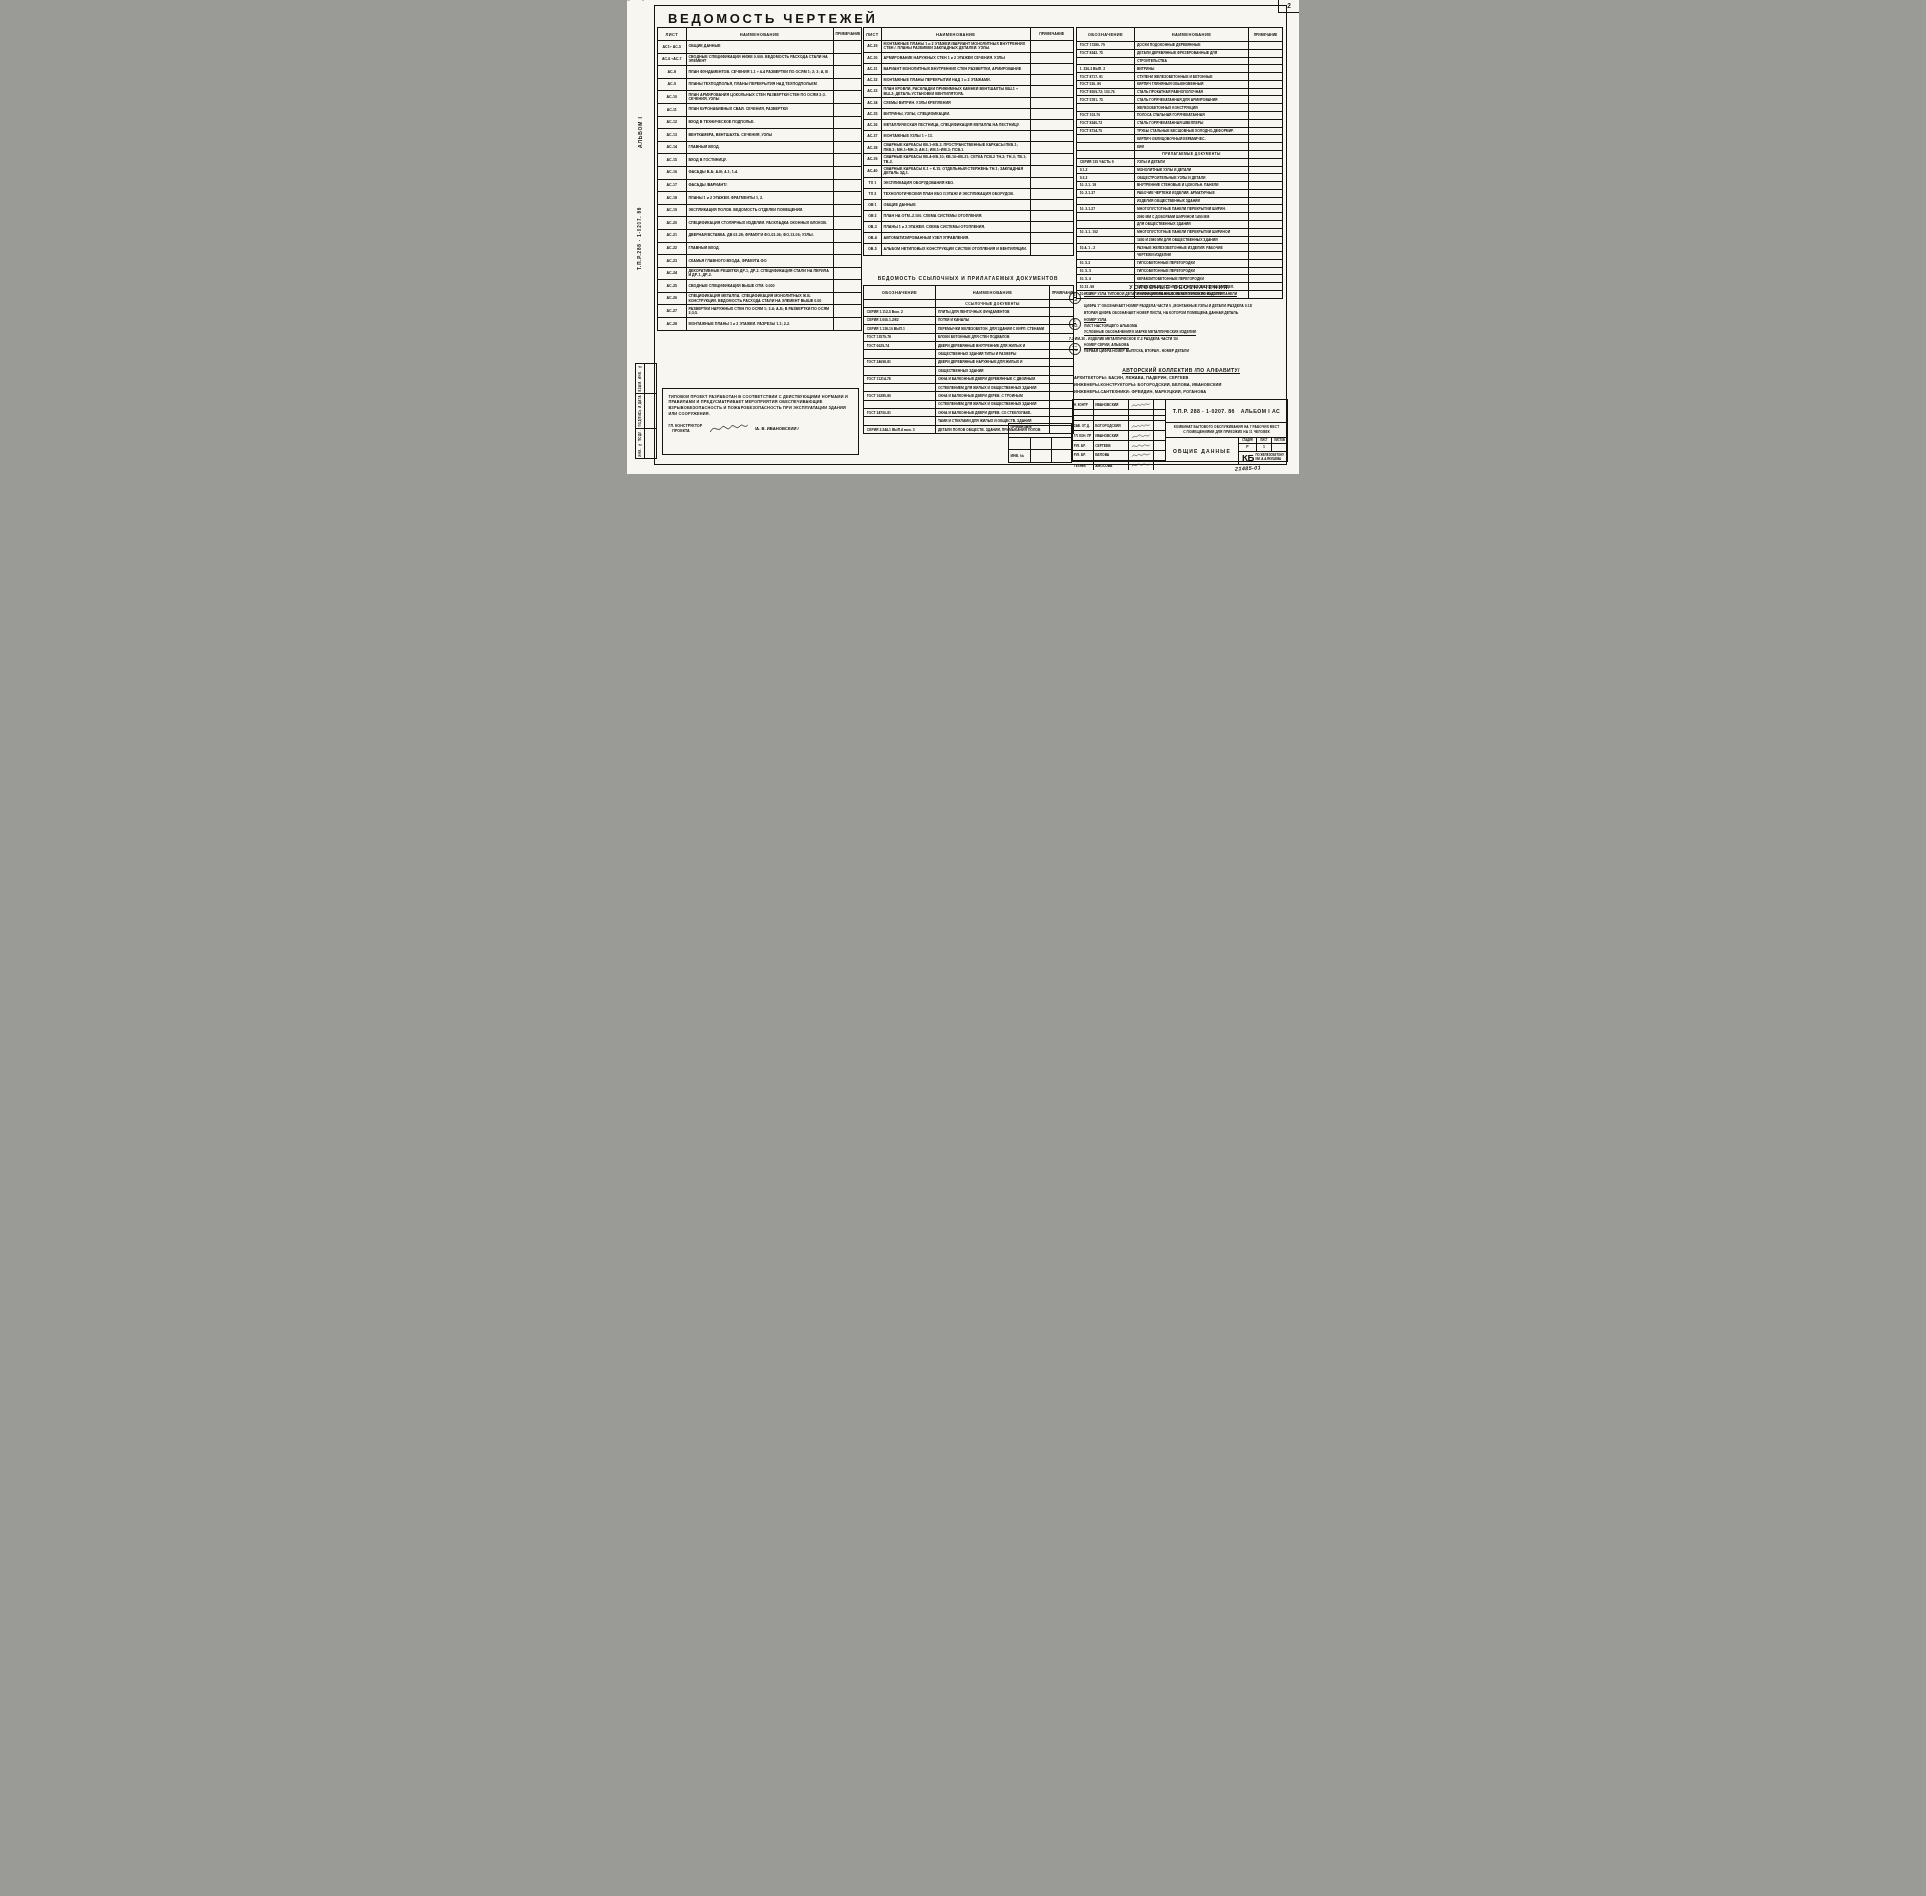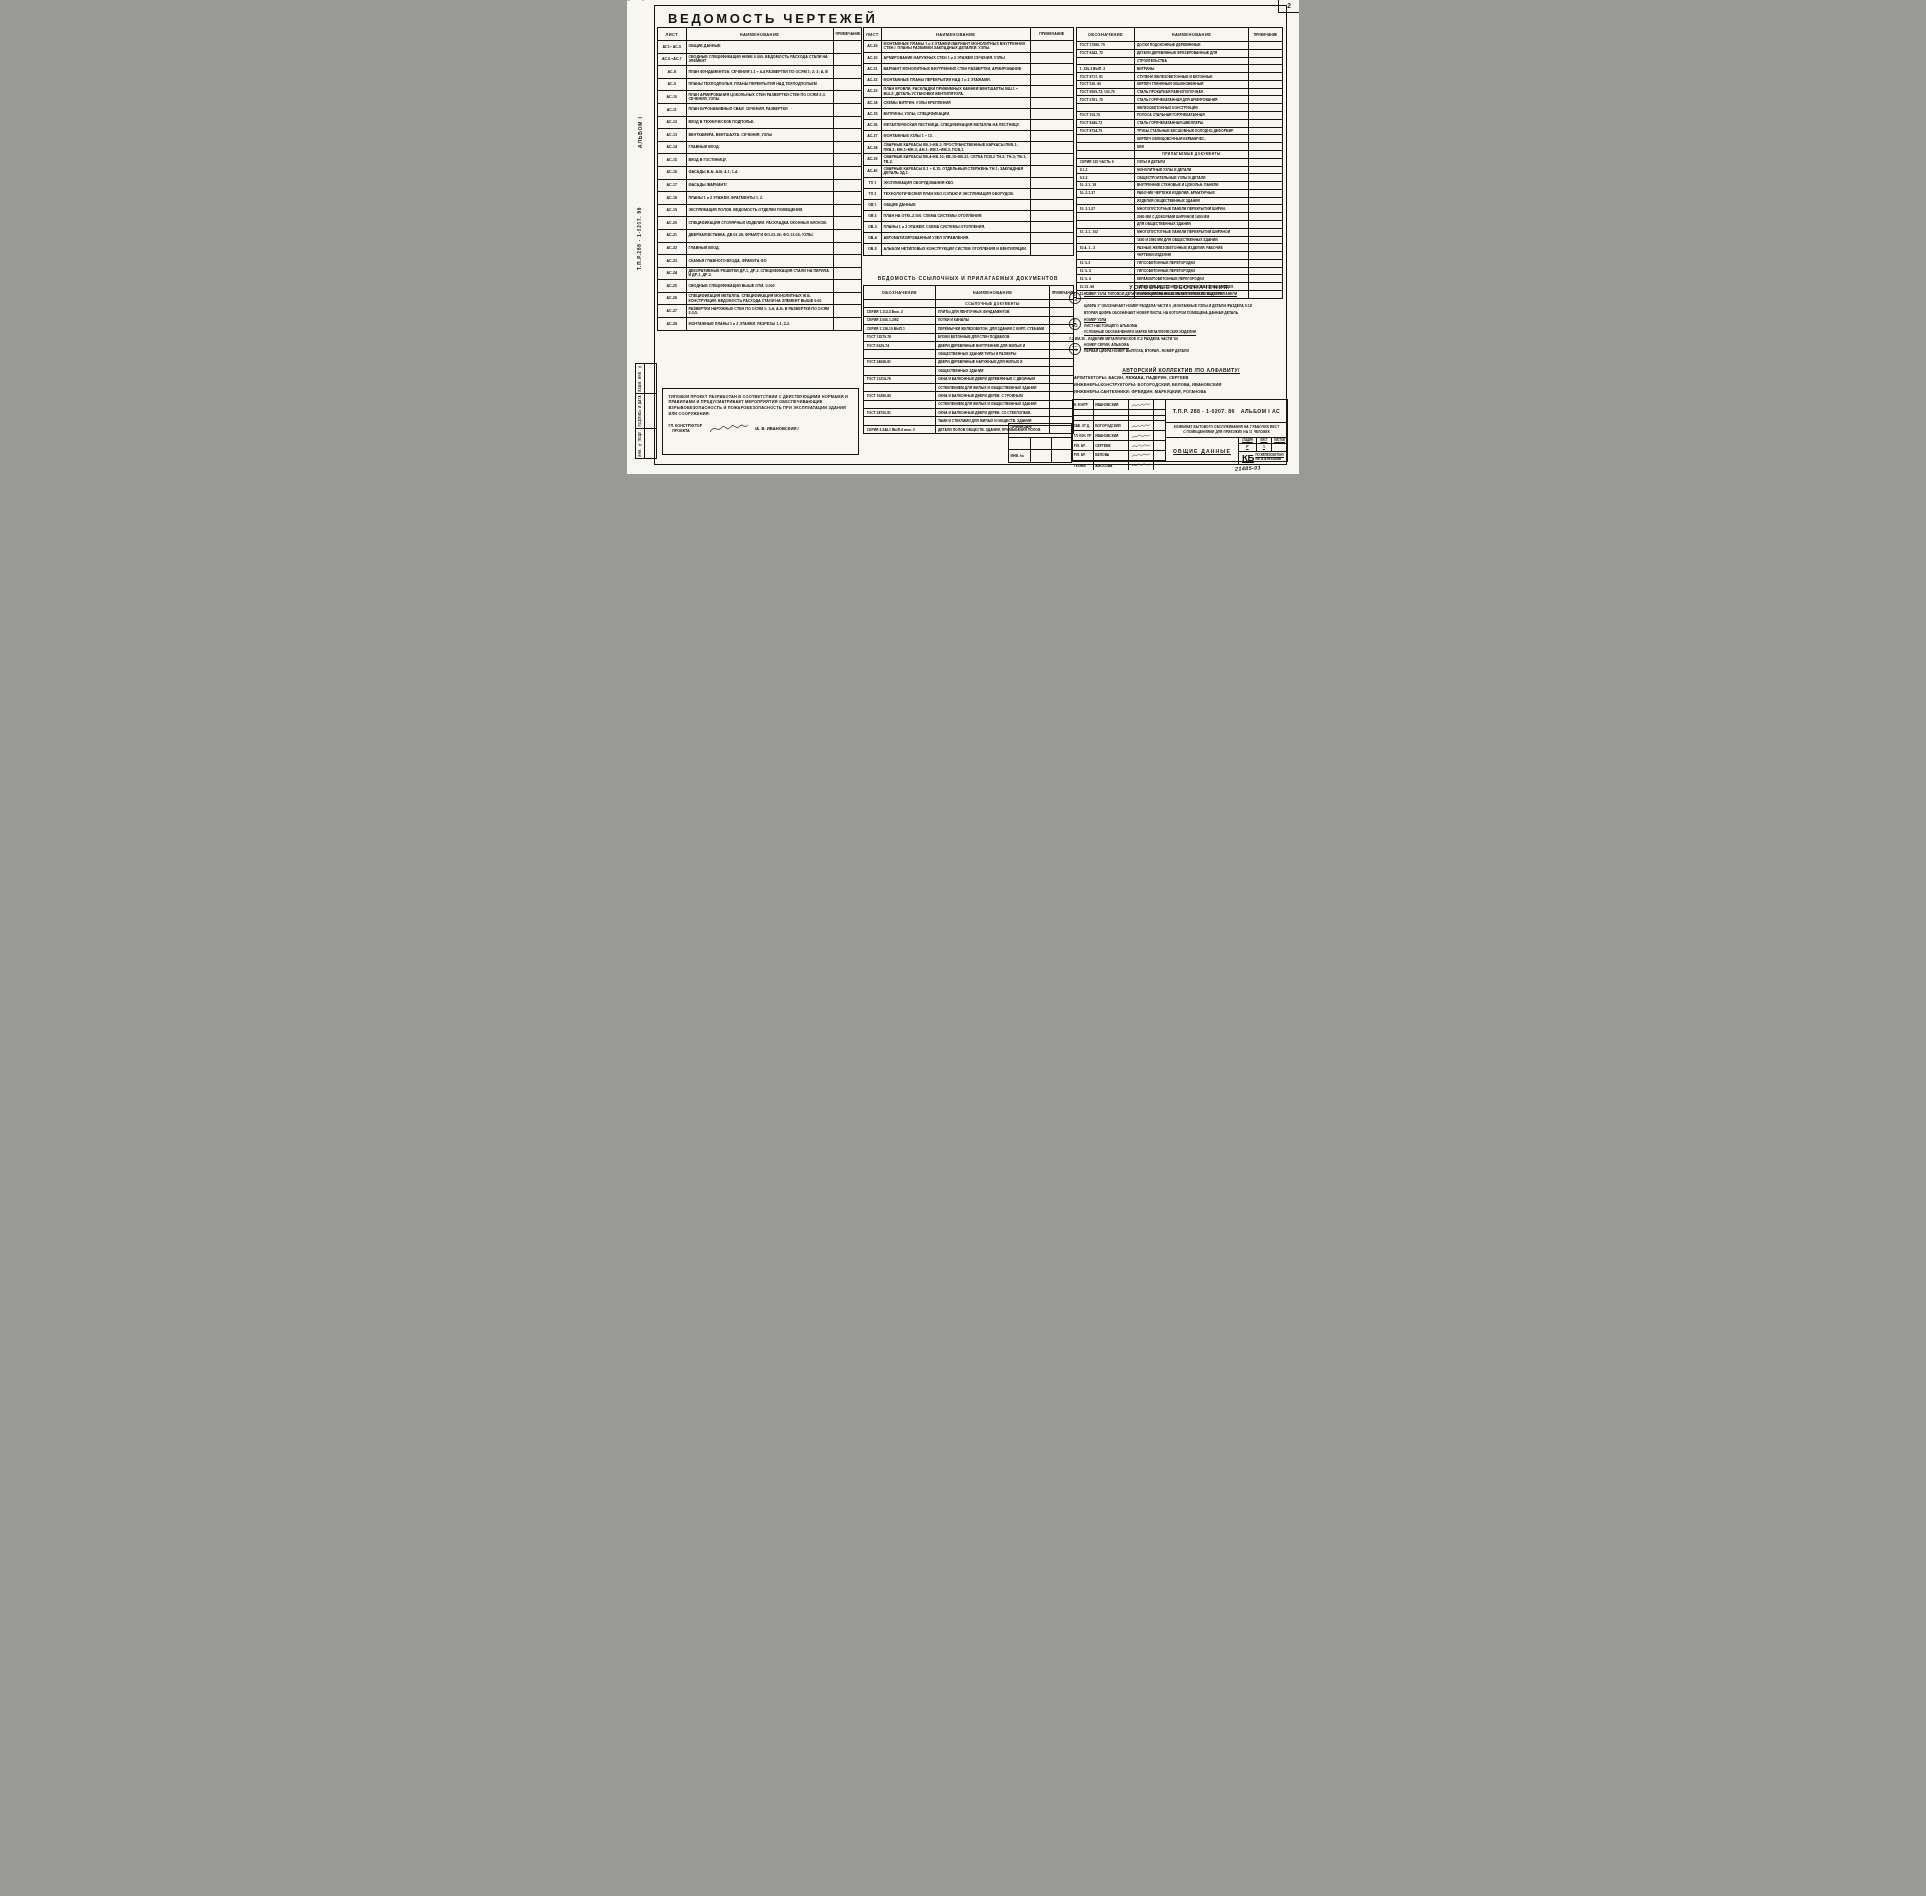--- a/index.html
+++ b/index.html
@@ -74,21 +74,21 @@
   .s-role{width:21px;border-right:0.8px solid #171310;font-size:3px;font-weight:700;display:flex;align-items:center;padding:0 0.8px;box-sizing:border-box;overflow:hidden;white-space:nowrap;}
   .s-name{width:35px;border-right:0.8px solid #171310;font-size:3.3px;font-weight:700;display:flex;align-items:center;padding:0 1.2px;box-sizing:border-box;overflow:hidden;white-space:nowrap;}
   .s-sig{width:24px;border-right:0.8px solid #171310;display:flex;align-items:center;justify-content:center;overflow:hidden;}
   .s-extra{flex:1;}
   .stamp-right{flex:1;display:flex;flex-direction:column;}
   .sr-a{height:21.6px;border-bottom:0.8px solid #171310;display:flex;align-items:center;justify-content:space-around;padding:0 3.9px;flex:none;}
   .sr-a .code{font-size:5.2px;font-weight:700;letter-spacing:0.4px;}
   .sr-a .album{font-size:5.2px;font-weight:700;letter-spacing:0.4px;}
   .sr-b{height:14px;border-bottom:0.8px solid #171310;display:flex;flex-direction:column;align-items:center;justify-content:center;flex:none;}
   .sr-b div{font-size:3.2px;font-weight:700;white-space:nowrap;letter-spacing:0.1px;line-height:1.4;}
-  .sr-c{flex:1;display:flex;text-decoration:underline;}
+  .sr-c{flex:1;display:flex;}
   .sr-doc{width:72px;border-right:0.8px solid #171310;display:flex;align-items:center;justify-content:center;font-size:5px;font-weight:700;letter-spacing:1.2px;text-align:center;}
   .sr-meta{flex:1;display:flex;flex-direction:column;}
   .mini{display:flex;border-bottom:0.8px solid #171310;flex:none;}
   .mini div{border-right:0.8px solid #171310;display:flex;align-items:center;justify-content:center;font-weight:700;box-sizing:border-box;}
   .mini div:last-child{border-right:none;}
   .mini-h{height:5.8px;}  .mini-h div{font-size:2.6px;}
   .mini-v{height:6.2px;}  .mini-v div{font-size:3.5px;}
   .mc1{width:17.7px;} .mc2{width:15.4px;} .mc3{flex:1;}
   .org{flex:1;display:flex;align-items:center;justify-content:center;gap:1.5px;padding:0.8px;}
   .org .kb{font-size:9.6px;font-weight:700;letter-spacing:-0.4px;}

